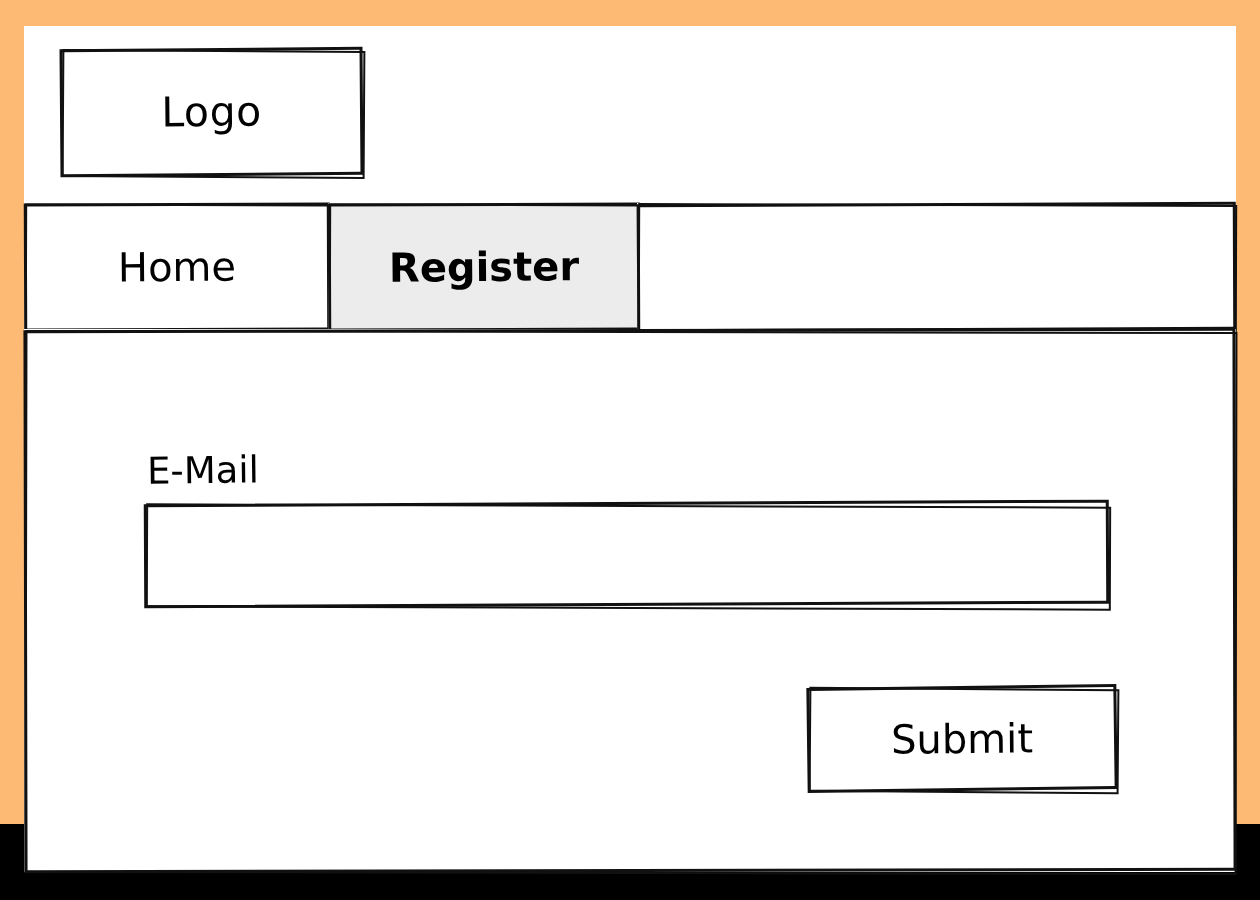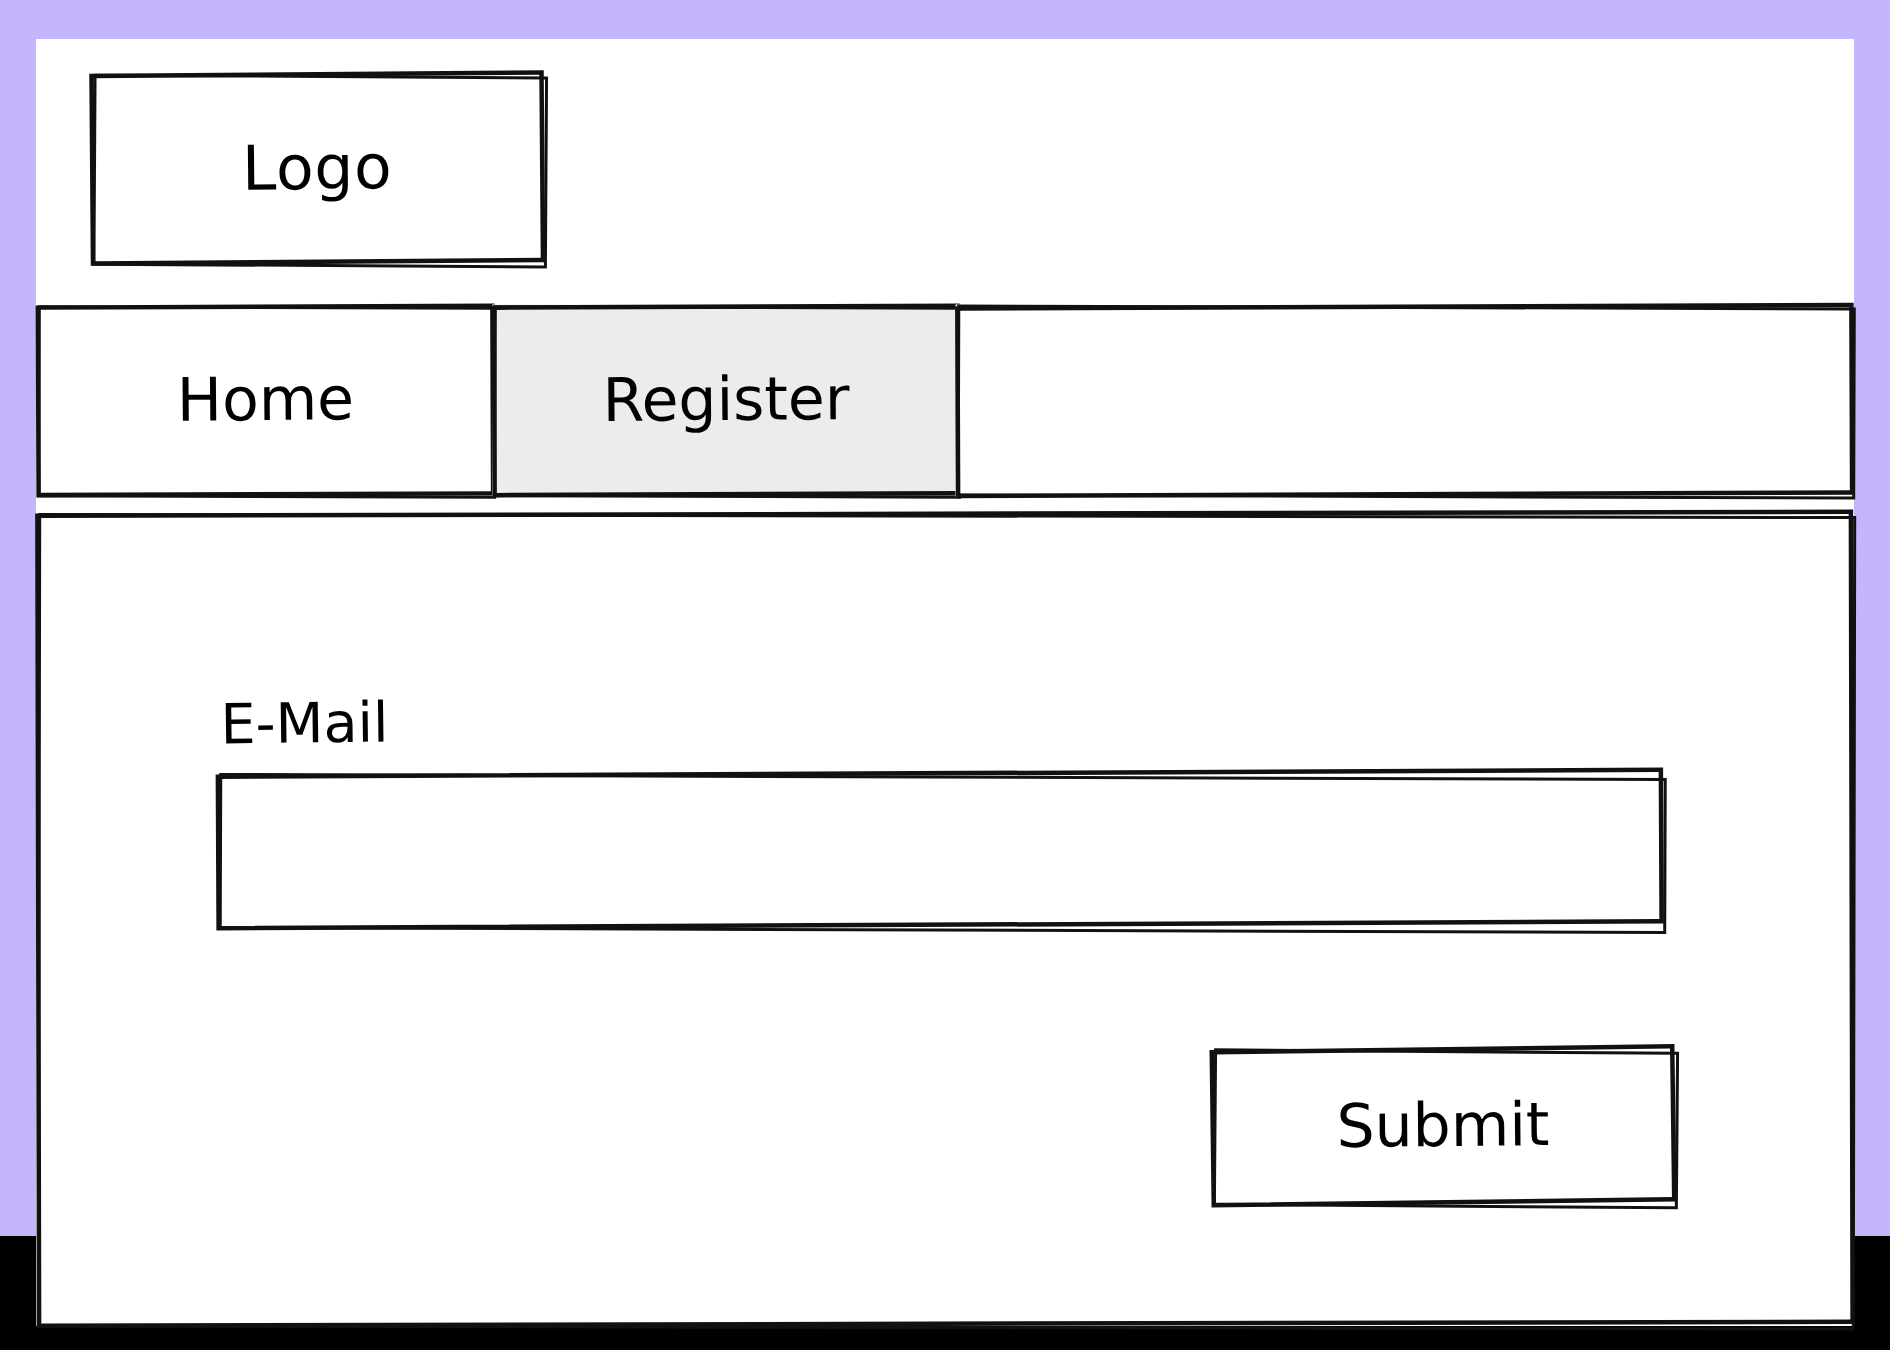--- a/index.html
+++ b/index.html
@@ -13,21 +13,21 @@
     overflow: hidden;
     font-family: "DejaVu Sans", sans-serif;
   }
 
   
   #wireframe {
     position: absolute;
     left: 0; top: 0;
     width: 1260px;
     height: 824px;
-    background: #c4b5fd;
+    background: #fdba74;
   }
 
   
   .page-surface {
     position: absolute;
     left: 24px;
     top: 26px;
     width: 1212px;
     height: 846px;
     background: #ffffff;
@@ -106,28 +106,28 @@
     width: 100%; height: 100%;
     display: flex;
     align-items: center;
     justify-content: center;
     font-size: 40px;
     color: #000000;
     transform: rotate(-0.5deg);
   }
 
   #tab-home     { left: 0px;   width: 306px; }
-  #tab-register { left: 304px; width: 312px; background: #ececec; }
+  #tab-register { left: 304px; width: 312px; background: #ececec; font-weight: bold; }
   #tab-empty    { left: 613px; width: 599px; }
 
   
   .content-panel {
     position: absolute;
     left: 24px;
-    top: 341px;
+    top: 329px;
     width: 1212px;
     height: 543px;
     background: #ffffff;
   }
   .content-panel .c-stroke-a,
   .content-panel .c-stroke-b {
     position: absolute;
     left: 0; top: 0; right: 0; bottom: 0;
     border: 3px solid #111111;
     pointer-events: none;

